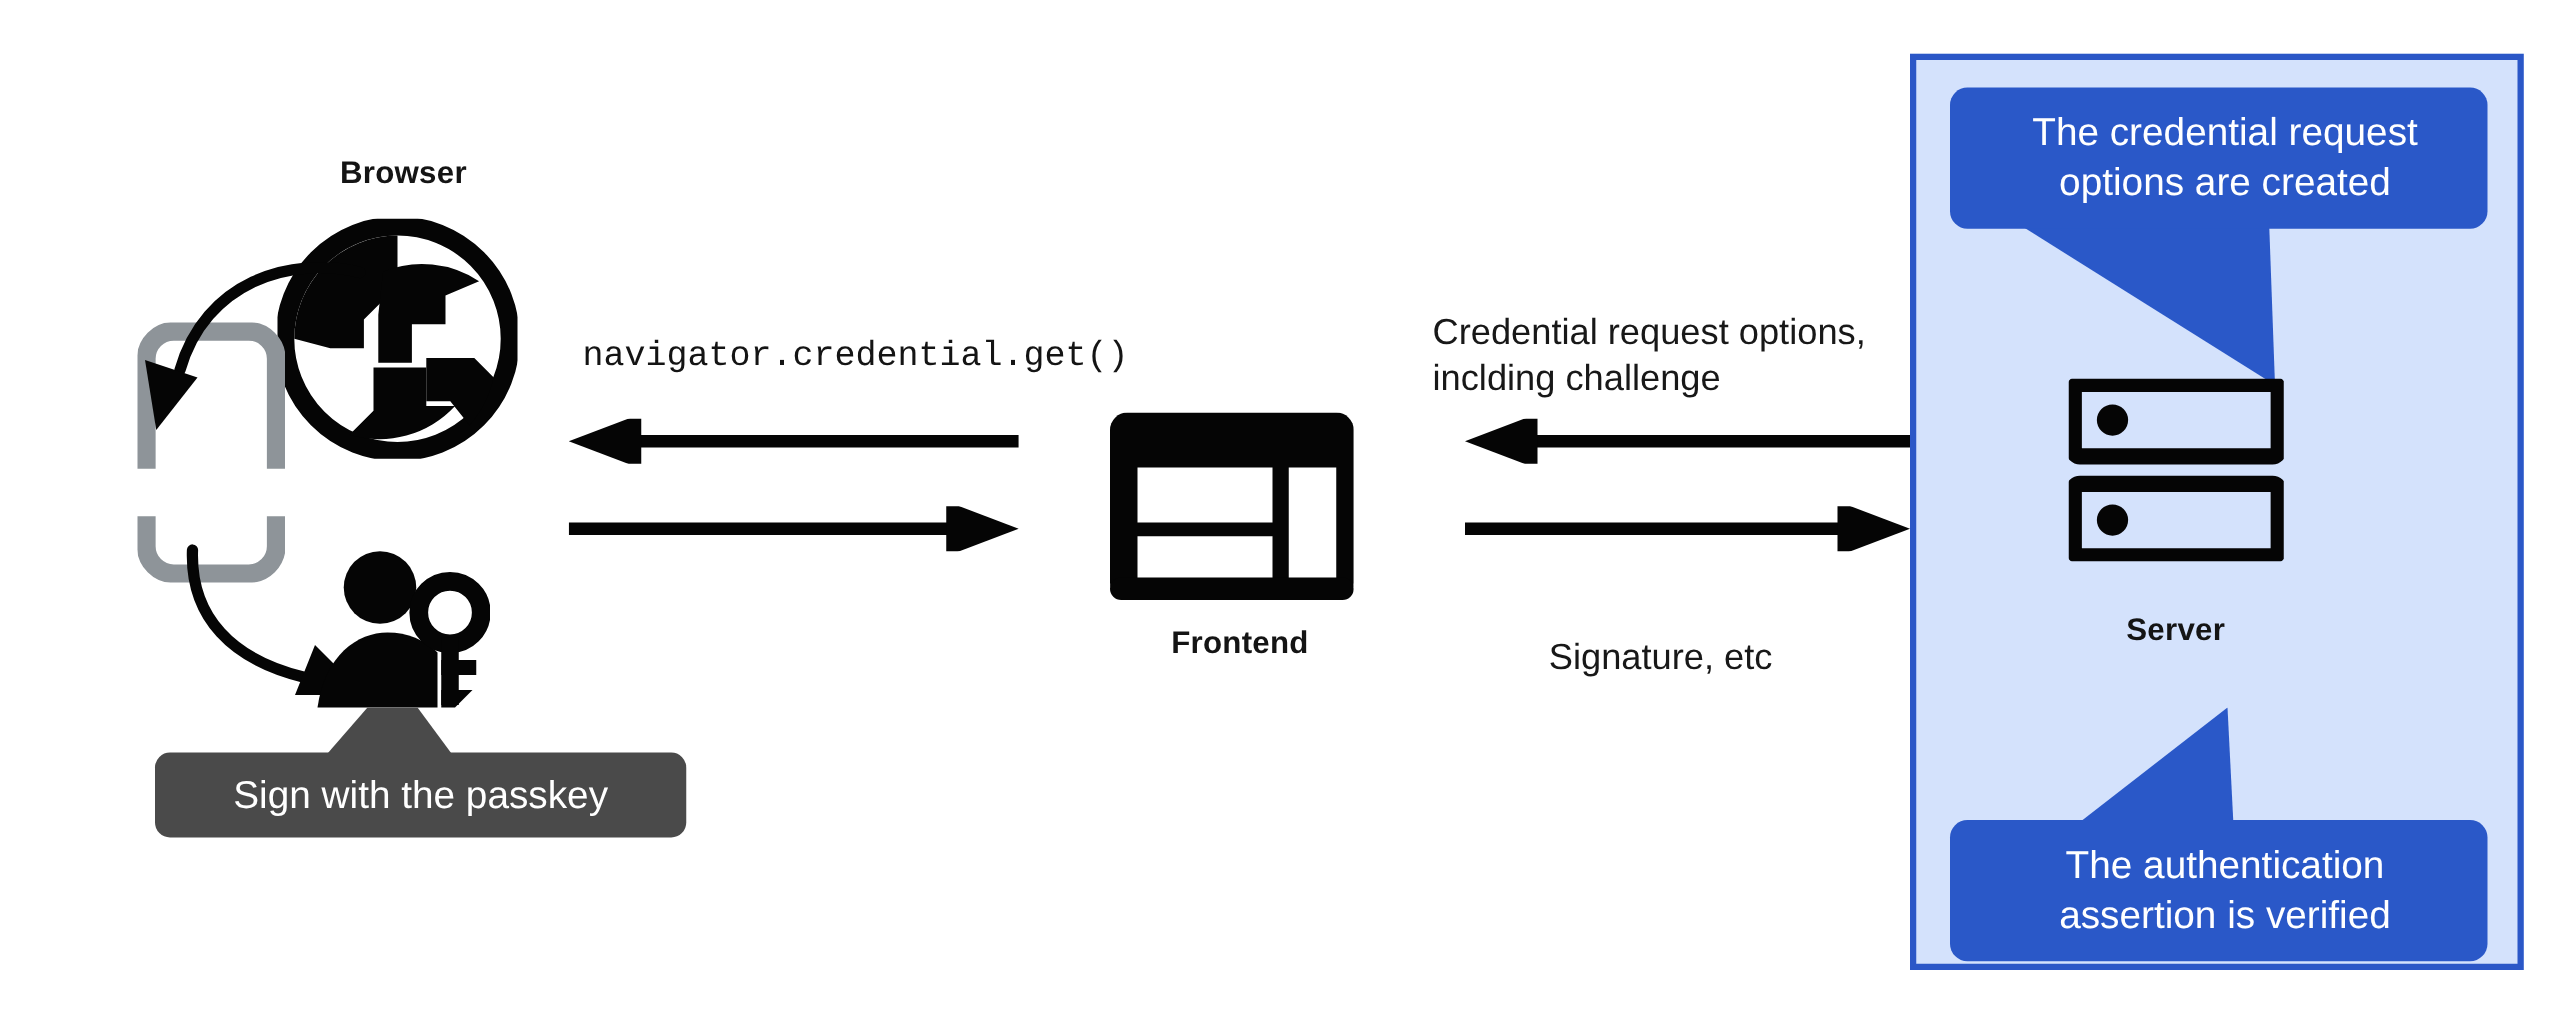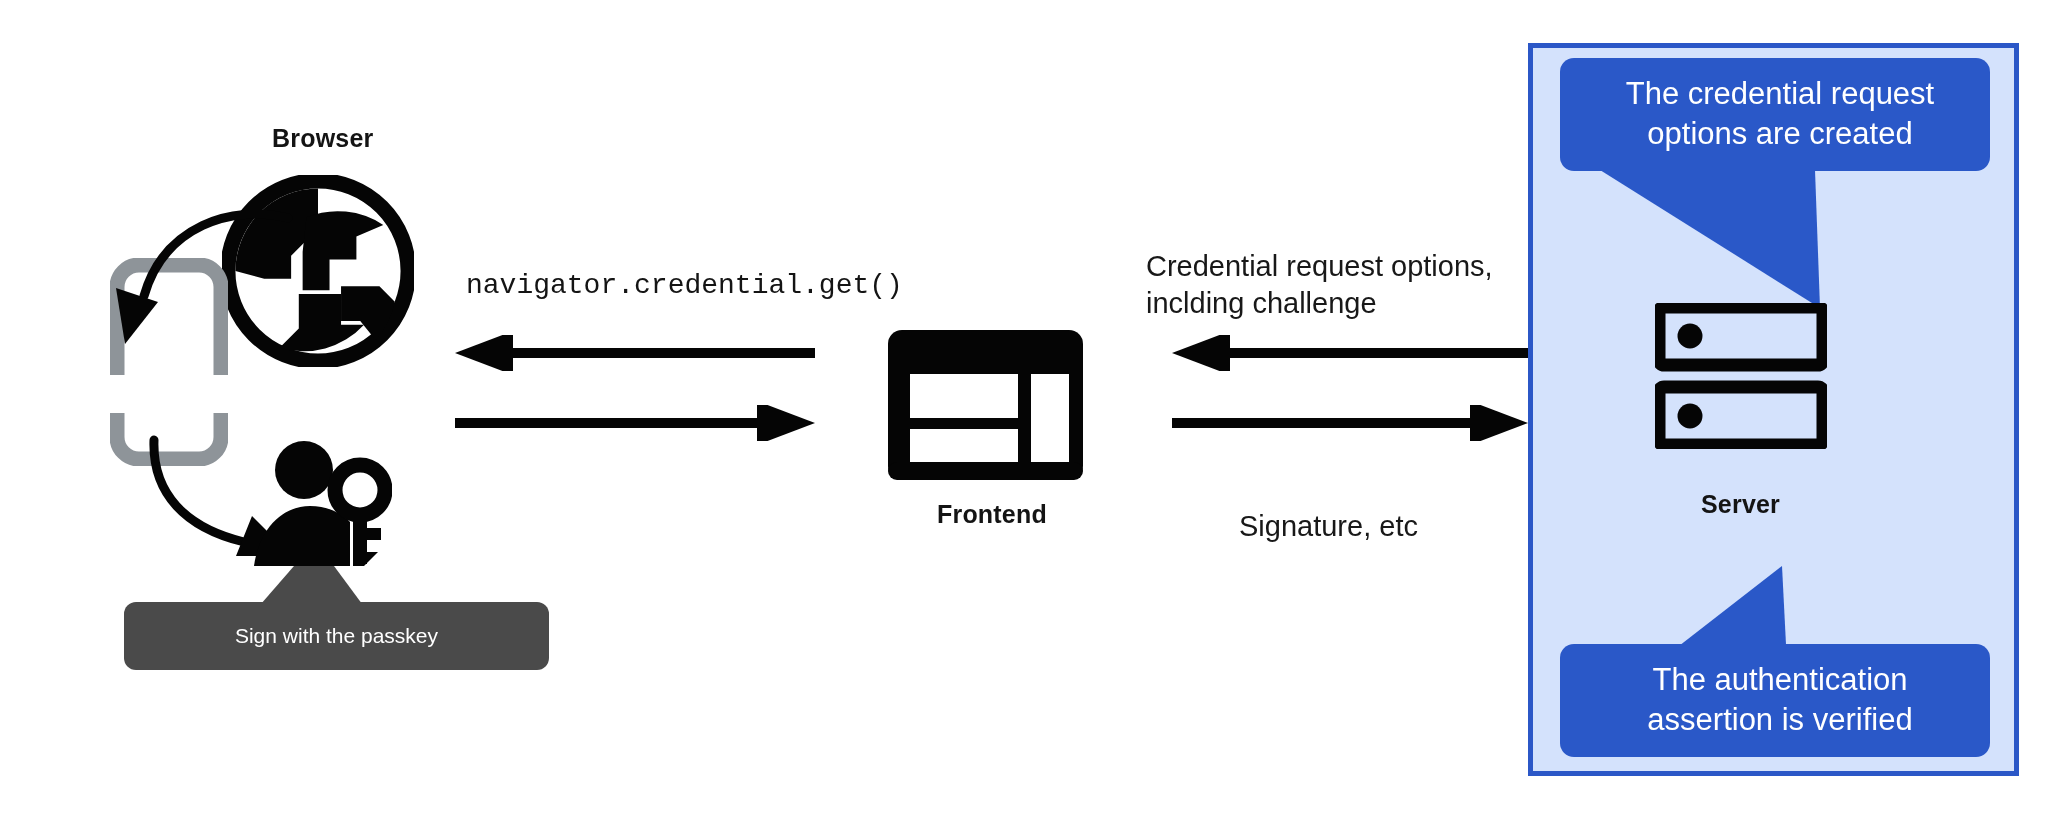--- a/index.html
+++ b/index.html
@@ -57,33 +57,34 @@
   .callout {
     background: #2a58c8;
     border-radius: 14px;
     color: #ffffff;
     font-size: 31px;
     line-height: 1.30;
     text-align: center;
     padding: 16px 10px 18px 20px;
     box-sizing: border-box;
     white-space: pre-line;
+    margin-top: 12px;
   }
   .tail { position: absolute; }
 
   
   #passkey-tip {
     left: 124px;
     top: 602px;
     width: 425px;
     height: 68px;
     background: #4a4a4a;
     border-radius: 12px;
     color: #ffffff;
-    font-size: 21px;
+    font-size: 31px;
     display: flex;
     align-items: center;
     justify-content: center;
     box-sizing: border-box;
   }
 </style>
 </head>
 <body>
 
 <div id="stage">

